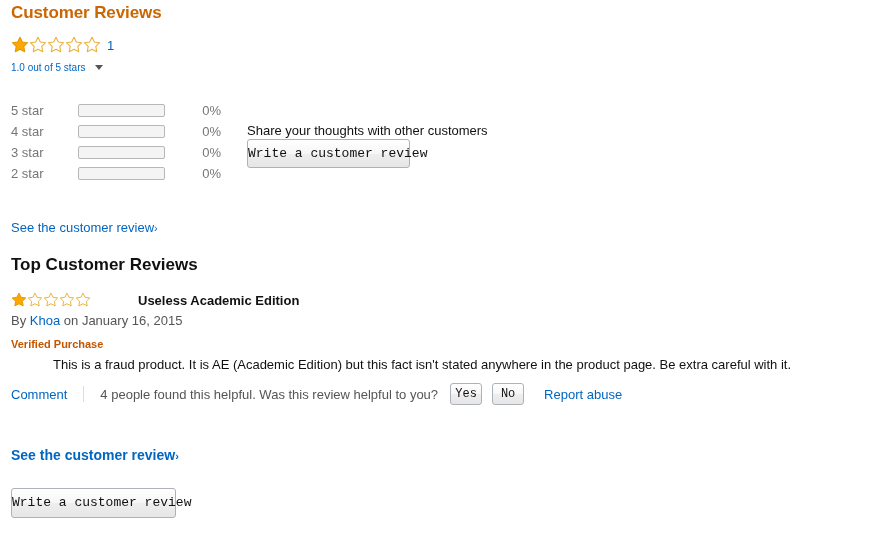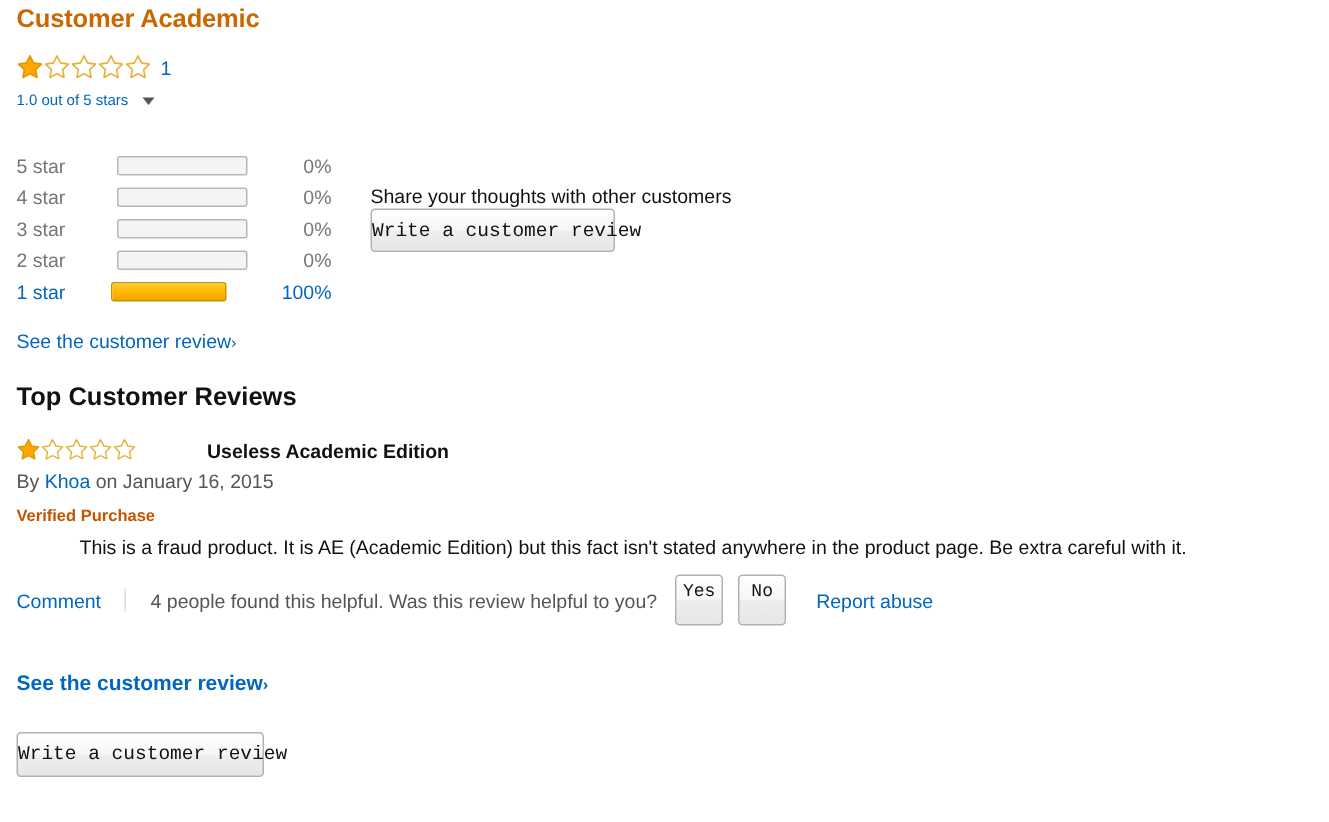--- a/index.html
+++ b/index.html
@@ -231,21 +231,21 @@
   #comment-link { font-size: 13px; }
   #action-divider {
     width: 1px;
     height: 16px;
     background: #dddddd;
     margin: 0 16px;
   }
   #helpful-text { color: #555555; }
   .vote-btn {
     width: 32px;
-    height: 34px;
+    height: 22px;
     line-height: 20px;
     font-size: 12px;
     margin-left: 10px;
   }
   #yes-btn { margin-left: 12px; }
   #report-abuse { margin-left: 20px; font-size: 13px; }
 
   
   #see-review-bottom {
     position: absolute;
@@ -259,21 +259,21 @@
     left: 11px;
     top: 488px;
     width: 165px;
     height: 30px;
     line-height: 28px;
   }
 </style>
 </head>
 <body>
 
-<div id="cr-title">Customer Academic</div>
+<div id="cr-title">Customer Reviews</div>
 
 <div id="summary-stars-row">
   <span class="stars" id="summary-stars"><span class="star-row"><svg width="18" height="18" viewBox="0 0 18 18" aria-hidden="true">
           <path d="M9 1.2 l2.35 4.76 5.25 .77 -3.8 3.7 .9 5.23 -4.7 -2.47 -4.7 2.47 .9 -5.23 -3.8 -3.7 5.25 -.77 Z" fill="#ffa700" stroke="#e09b00" stroke-width="1.1" stroke-linejoin="round"></path>
         </svg><svg width="18" height="18" viewBox="0 0 18 18" aria-hidden="true">
           <path d="M9 1.2 l2.35 4.76 5.25 .77 -3.8 3.7 .9 5.23 -4.7 -2.47 -4.7 2.47 .9 -5.23 -3.8 -3.7 5.25 -.77 Z" fill="#ffffff" stroke="#e8b23a" stroke-width="1.1" stroke-linejoin="round"></path>
         </svg><svg width="18" height="18" viewBox="0 0 18 18" aria-hidden="true">
           <path d="M9 1.2 l2.35 4.76 5.25 .77 -3.8 3.7 .9 5.23 -4.7 -2.47 -4.7 2.47 .9 -5.23 -3.8 -3.7 5.25 -.77 Z" fill="#ffffff" stroke="#e8b23a" stroke-width="1.1" stroke-linejoin="round"></path>
         </svg><svg width="18" height="18" viewBox="0 0 18 18" aria-hidden="true">
           <path d="M9 1.2 l2.35 4.76 5.25 .77 -3.8 3.7 .9 5.23 -4.7 -2.47 -4.7 2.47 .9 -5.23 -3.8 -3.7 5.25 -.77 Z" fill="#ffffff" stroke="#e8b23a" stroke-width="1.1" stroke-linejoin="round"></path>
@@ -310,27 +310,20 @@
       </span>
       <span class="hist-pct">0%</span>
     </div>
     <div class="hist-row zero">
       <span class="hist-label">2 star</span>
       <span class="hist-track">
         <span class="hist-fill" style="display: block; width: 0%;"></span>
       </span>
       <span class="hist-pct">0%</span>
     </div>
-    <div class="hist-row filled">
-      <span class="hist-label">1 star</span>
-      <span class="hist-track">
-        <span class="hist-fill" style="display: block; width: 100%;"></span>
-      </span>
-      <span class="hist-pct">100%</span>
-    </div>
   </div>
 
 <div id="see-review-top">
   <span class="link">See the customer review</span><span class="link caret-right">›</span>
 </div>
 
 <div id="share-text">Share your thoughts with other customers</div>
 <div class="btn" id="write-review-top">Write a customer review</div>
 
 <div id="top-reviews-title">Top Customer Reviews</div>

